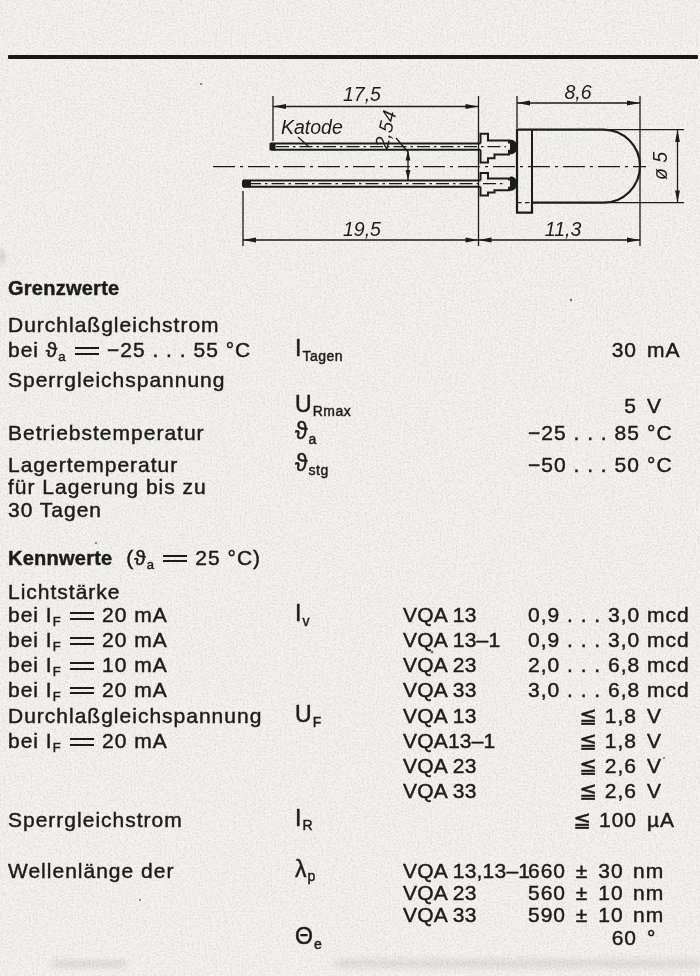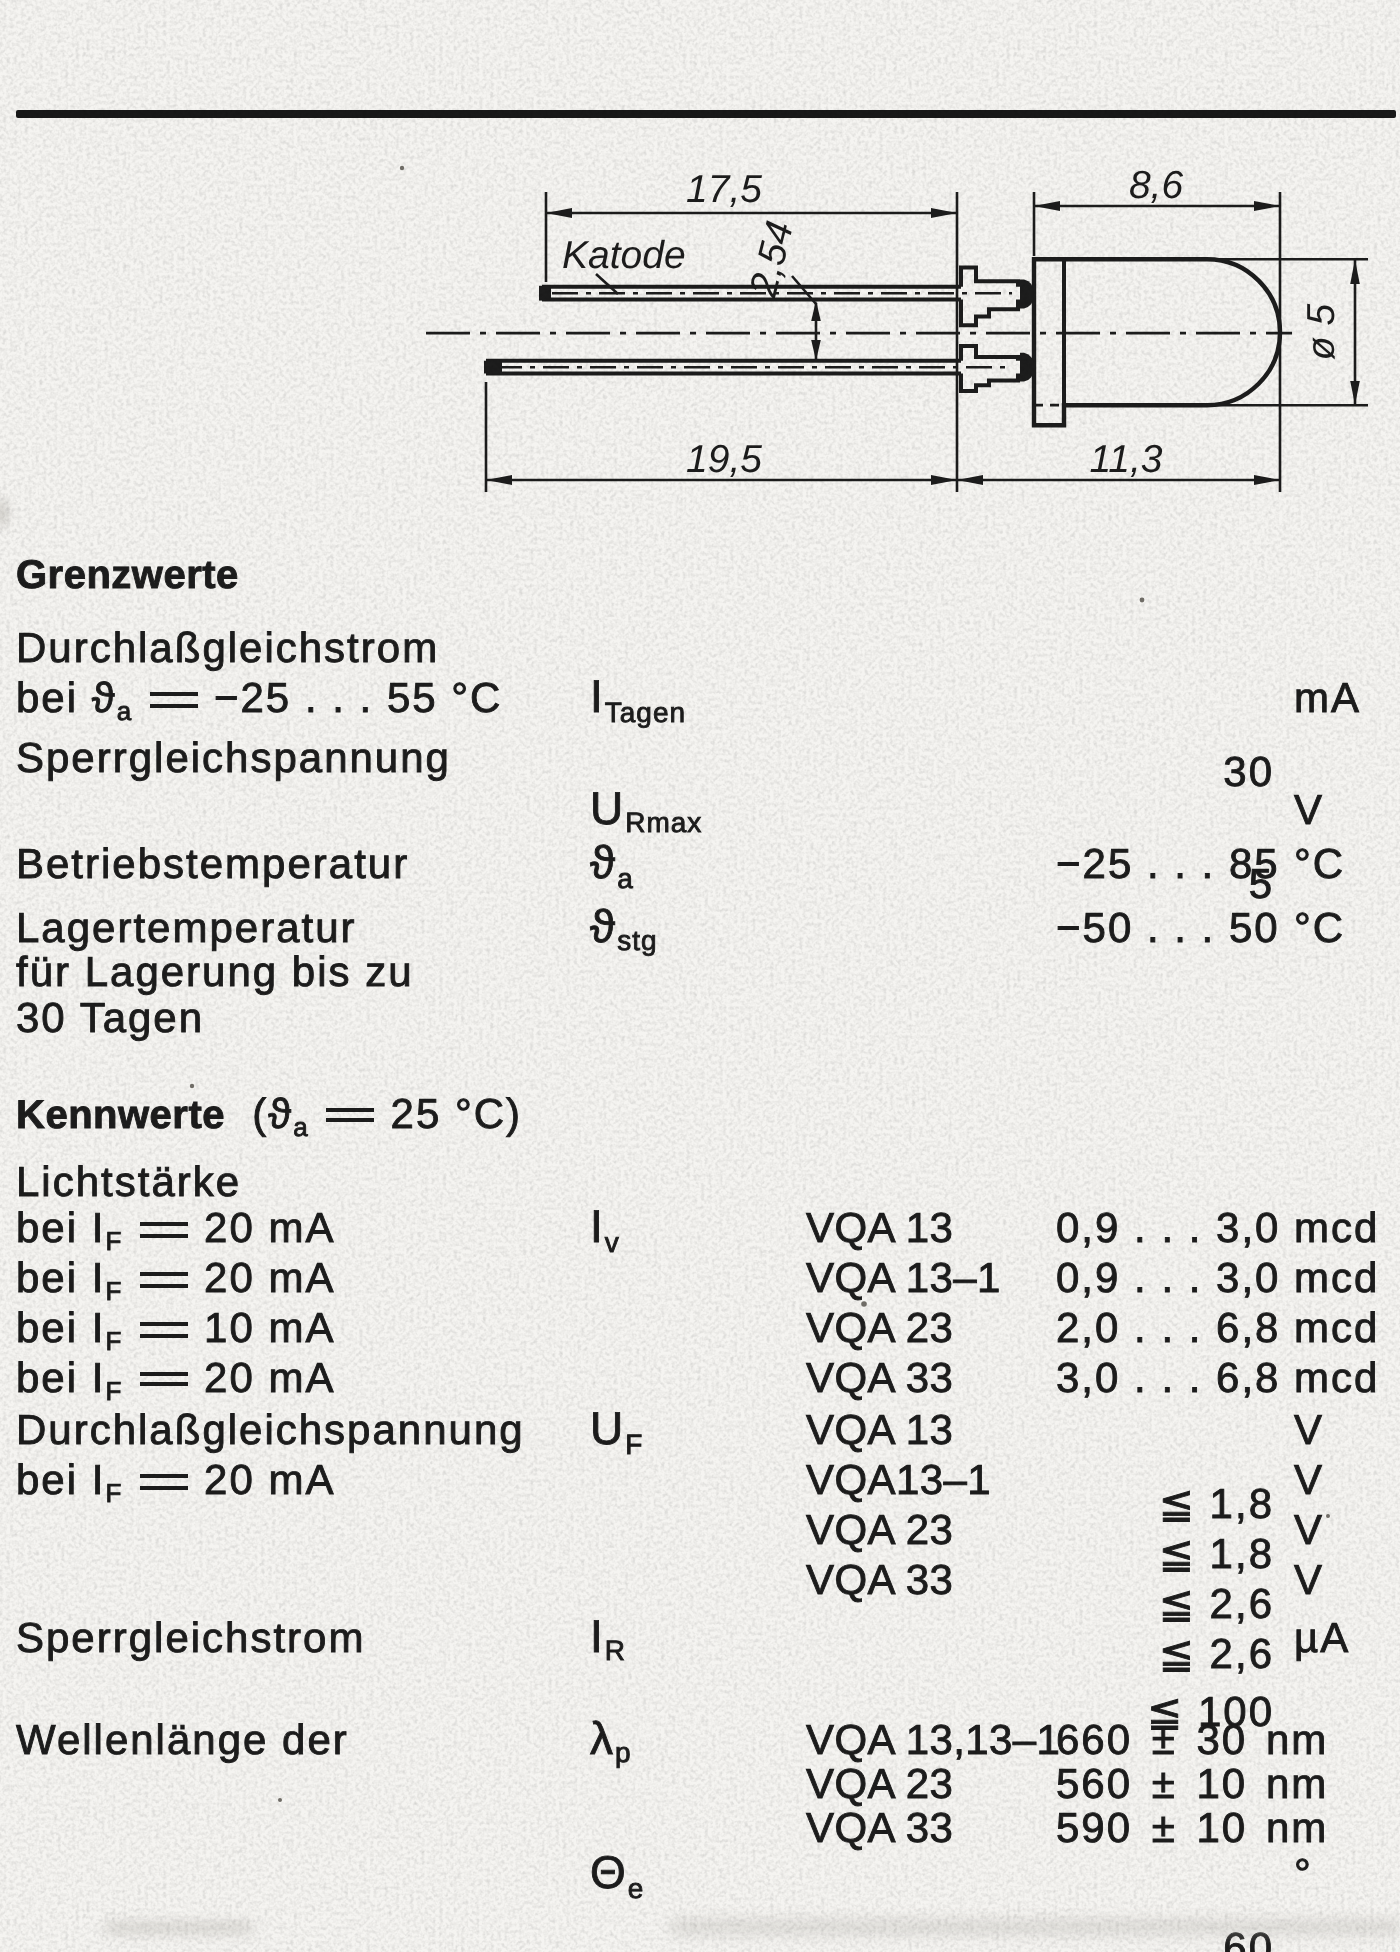--- a/index.html
+++ b/index.html
@@ -10,21 +10,21 @@
      -webkit-text-stroke:0.45px #1d1d1d;}
   .hd{font-weight:bold;font-size:20px;letter-spacing:0.25px;}
   .title{position:absolute;left:9px;top:5px;font-weight:bold;font-size:28px;letter-spacing:0.3px;
          white-space:pre;-webkit-text-stroke:0.6px #161616;color:#161616;}
   .rule{position:absolute;left:8px;top:55px;width:690px;height:4.4px;background:#191919;border-radius:1px;}
   .sub{font-size:13px;letter-spacing:0.4px;position:relative;top:4px;}
   .sym .base{font-size:23px;}
   .sym .ssub{font-size:14px;letter-spacing:0.5px;position:relative;top:4.5px;}
   .eq{display:inline-block;width:24px;height:3.6px;border-top:2.9px solid;border-bottom:2.9px solid;
       margin:0 8px 0 9px;vertical-align:2.4px;}
-  .num{right:63px;text-align:right;margin-top:37px;}
+  .num{right:63px;text-align:right;}
   .unit{left:647px;}
   .unitnm{left:633px;}
   .range{left:528px;}
   .pmval{left:528px;word-spacing:3px;}
   .typ{left:403px;letter-spacing:0.2px;}
   .symc{left:295px;}
   .lab{left:8px;}
   .smudge{position:absolute;background:#b9b6b0;filter:blur(3px);border-radius:3px;}
   .speck{position:absolute;width:700px;height:976px;pointer-events:none;}
   svg text{font-family:"Liberation Sans","DejaVu Sans",sans-serif;}

